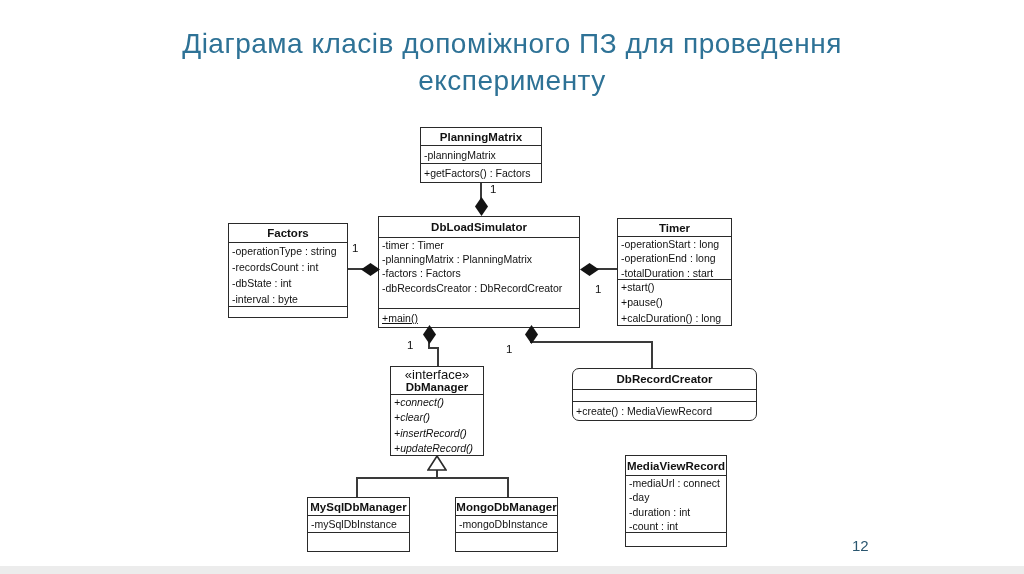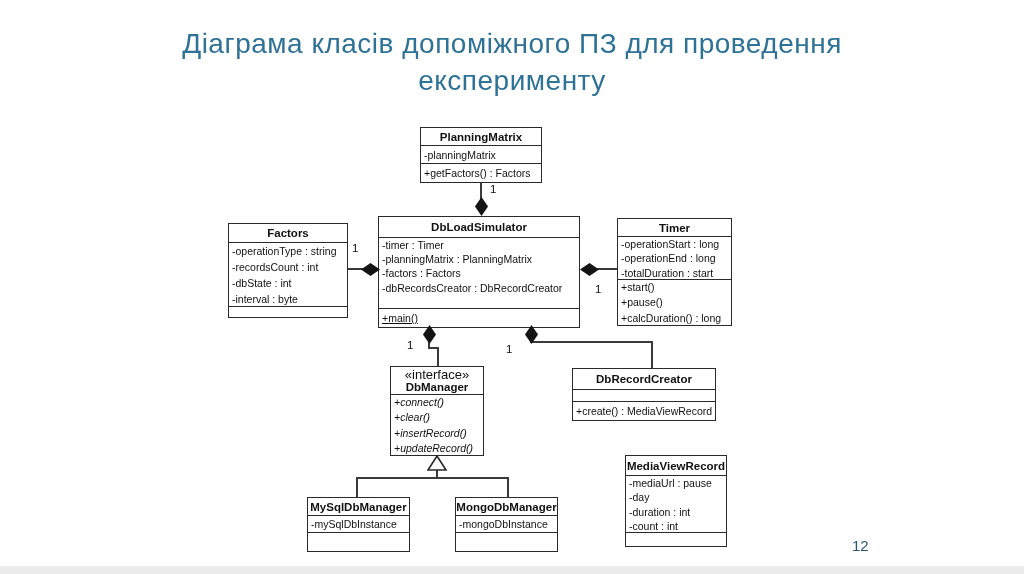--- a/index.html
+++ b/index.html
@@ -99,35 +99,35 @@
           <div class="uml-stereo">«interface»</div>
           <div class="uml-name">DbManager</div>
         </div>
         <div class="uml-sec" style="height: 61px;">
           <div class="uml-item" style="line-height: 15.25px; height: 15.25px; font-style: italic;">+connect()</div>
           <div class="uml-item" style="line-height: 15.25px; height: 15.25px; font-style: italic;">+clear()</div>
           <div class="uml-item" style="line-height: 15.25px; height: 15.25px; font-style: italic;">+insertRecord()</div>
           <div class="uml-item" style="line-height: 15.25px; height: 15.25px; font-style: italic;">+updateRecord()</div>
         </div>
       </div>
-      <div class="uml-box" style="left: 572px; top: 368px; width: 144px;">
+      <div class="uml-box" style="left: 572px; top: 368px; width: 185px; border-radius: 7px;">
         <div class="uml-header" style="height: 20px;">
           <div class="uml-name">DbRecordCreator</div>
         </div>
         <div class="uml-sec" style="height: 12px;"></div>
         <div class="uml-sec" style="height: 19px;">
           <div class="uml-item" style="line-height: 19px; height: 19px;">+create() : MediaViewRecord</div>
         </div>
       </div>
       <div class="uml-box" style="left: 625px; top: 455px; width: 102px;">
         <div class="uml-header" style="height: 19px;">
           <div class="uml-name">MediaViewRecord</div>
         </div>
         <div class="uml-sec" style="height: 57px;">
-          <div class="uml-item" style="line-height: 14.25px; height: 14.25px;">-mediaUrl : pause</div>
+          <div class="uml-item" style="line-height: 14.25px; height: 14.25px;">-mediaUrl : connect</div>
           <div class="uml-item" style="line-height: 14.25px; height: 14.25px;">-day</div>
           <div class="uml-item" style="line-height: 14.25px; height: 14.25px;">-duration : int</div>
           <div class="uml-item" style="line-height: 14.25px; height: 14.25px;">-count : int</div>
         </div>
         <div class="uml-sec" style="height: 14px;"></div>
       </div>
       <div class="uml-box" style="left: 307px; top: 497px; width: 103px;">
         <div class="uml-header" style="height: 17px;">
           <div class="uml-name">MySqlDbManager</div>
         </div>

